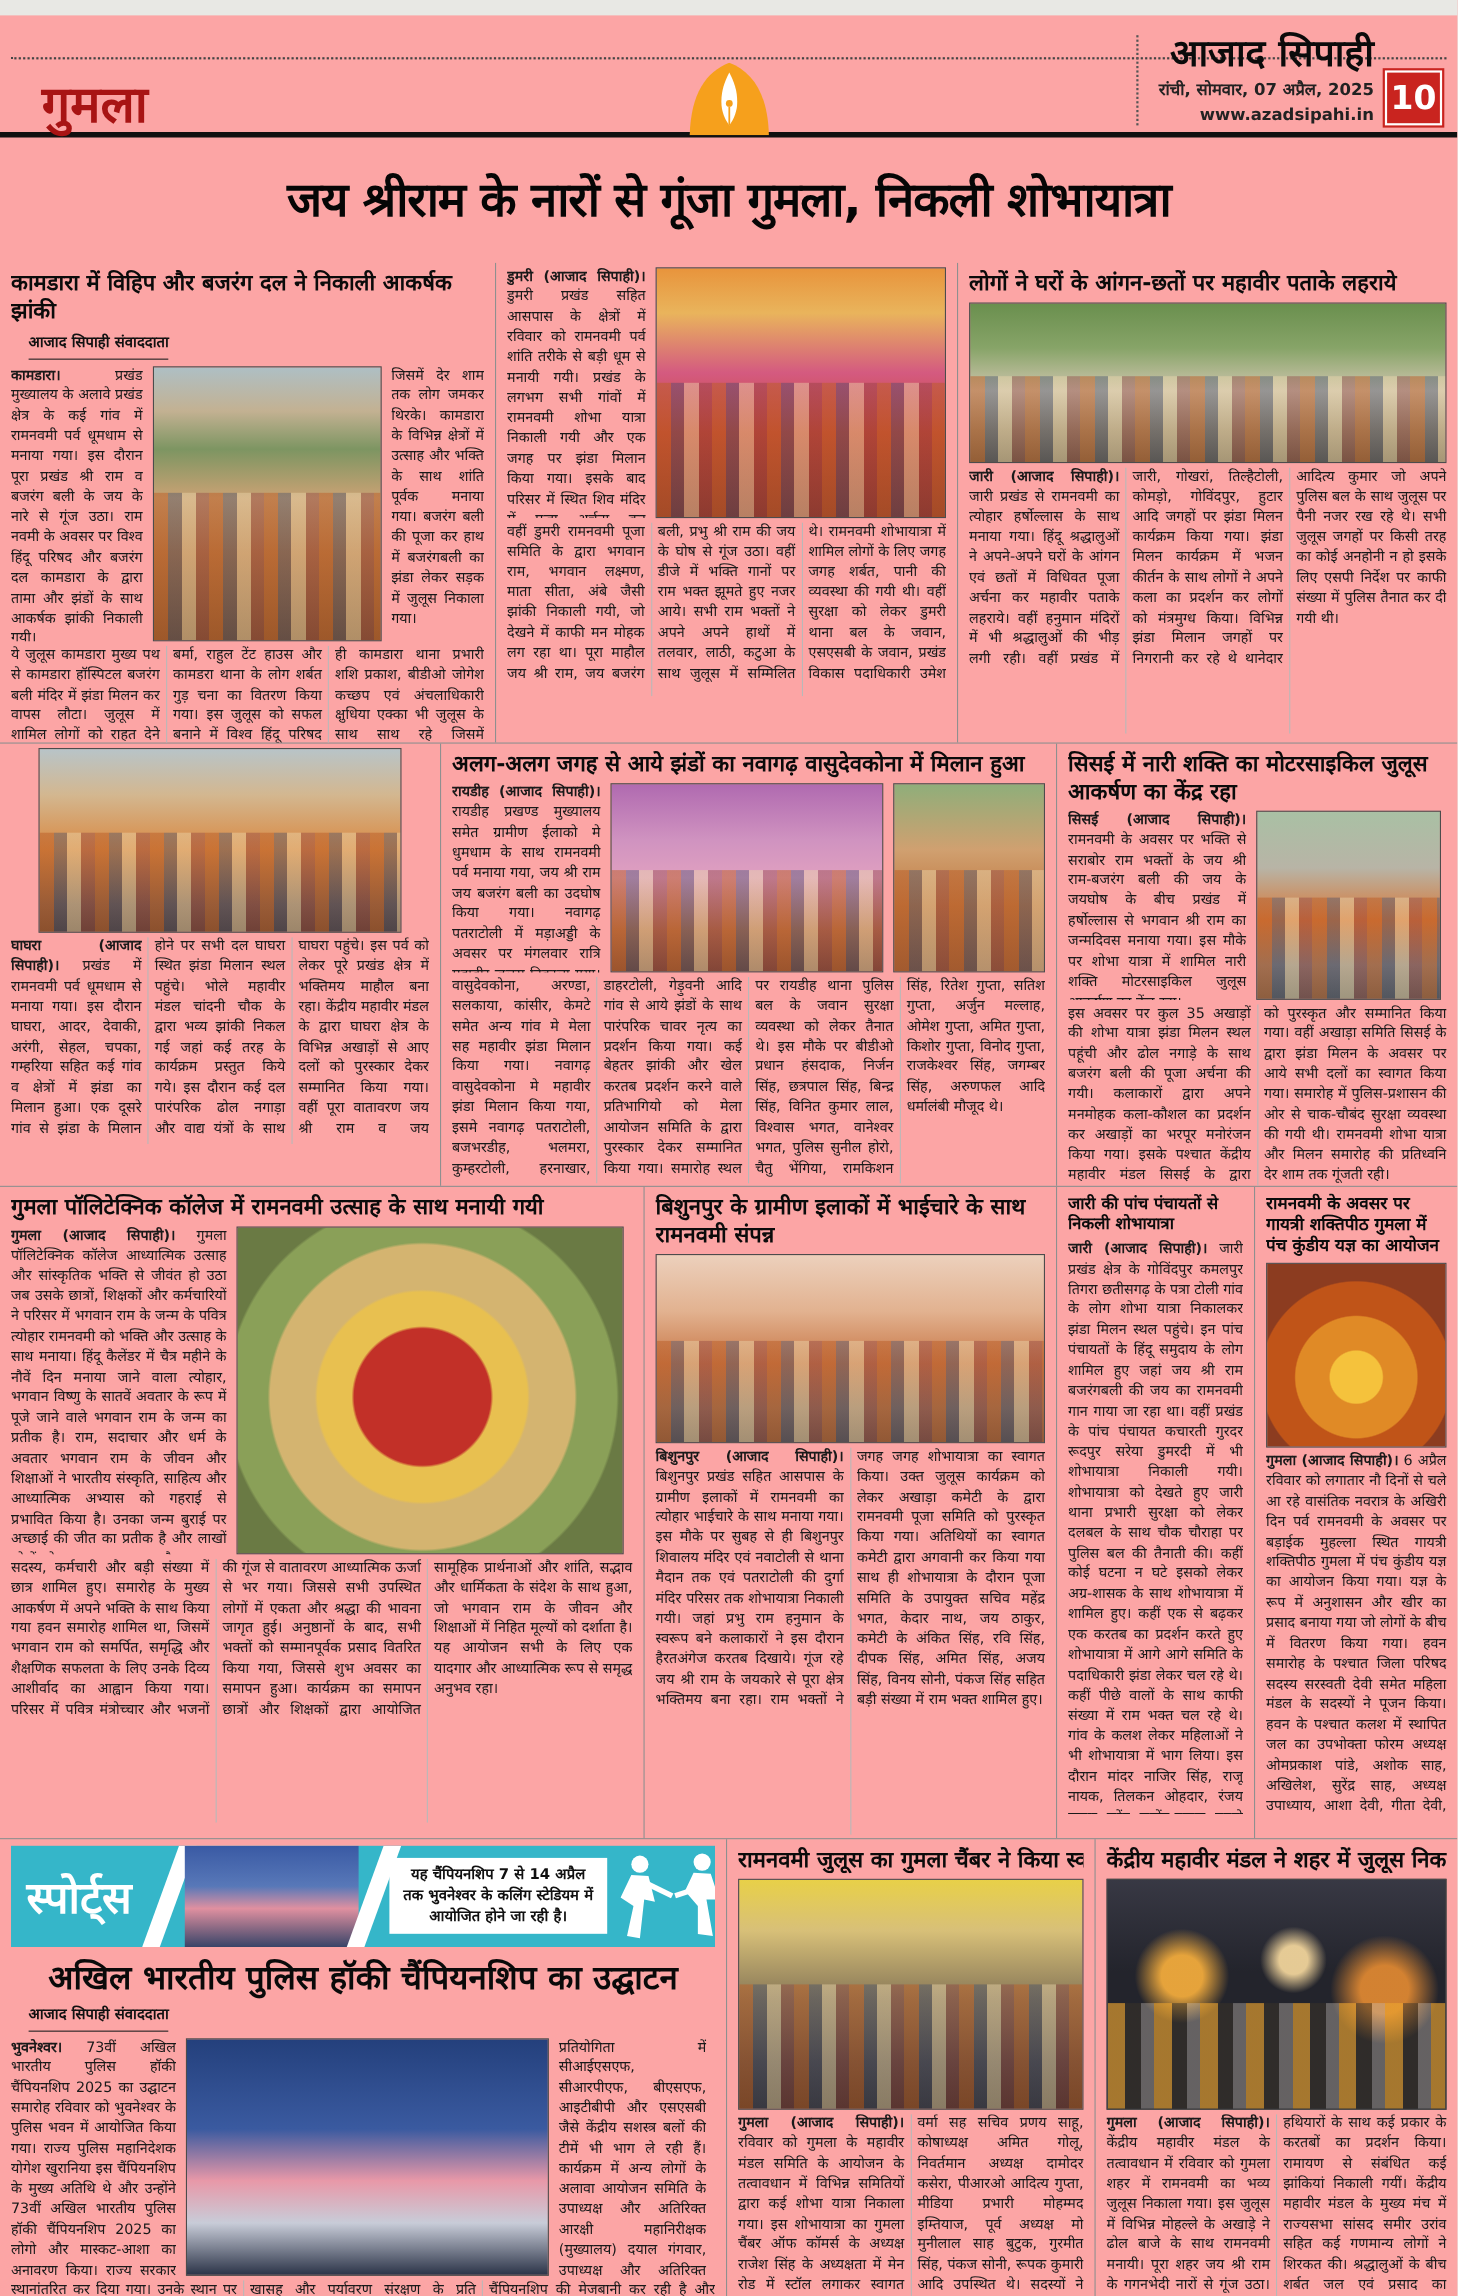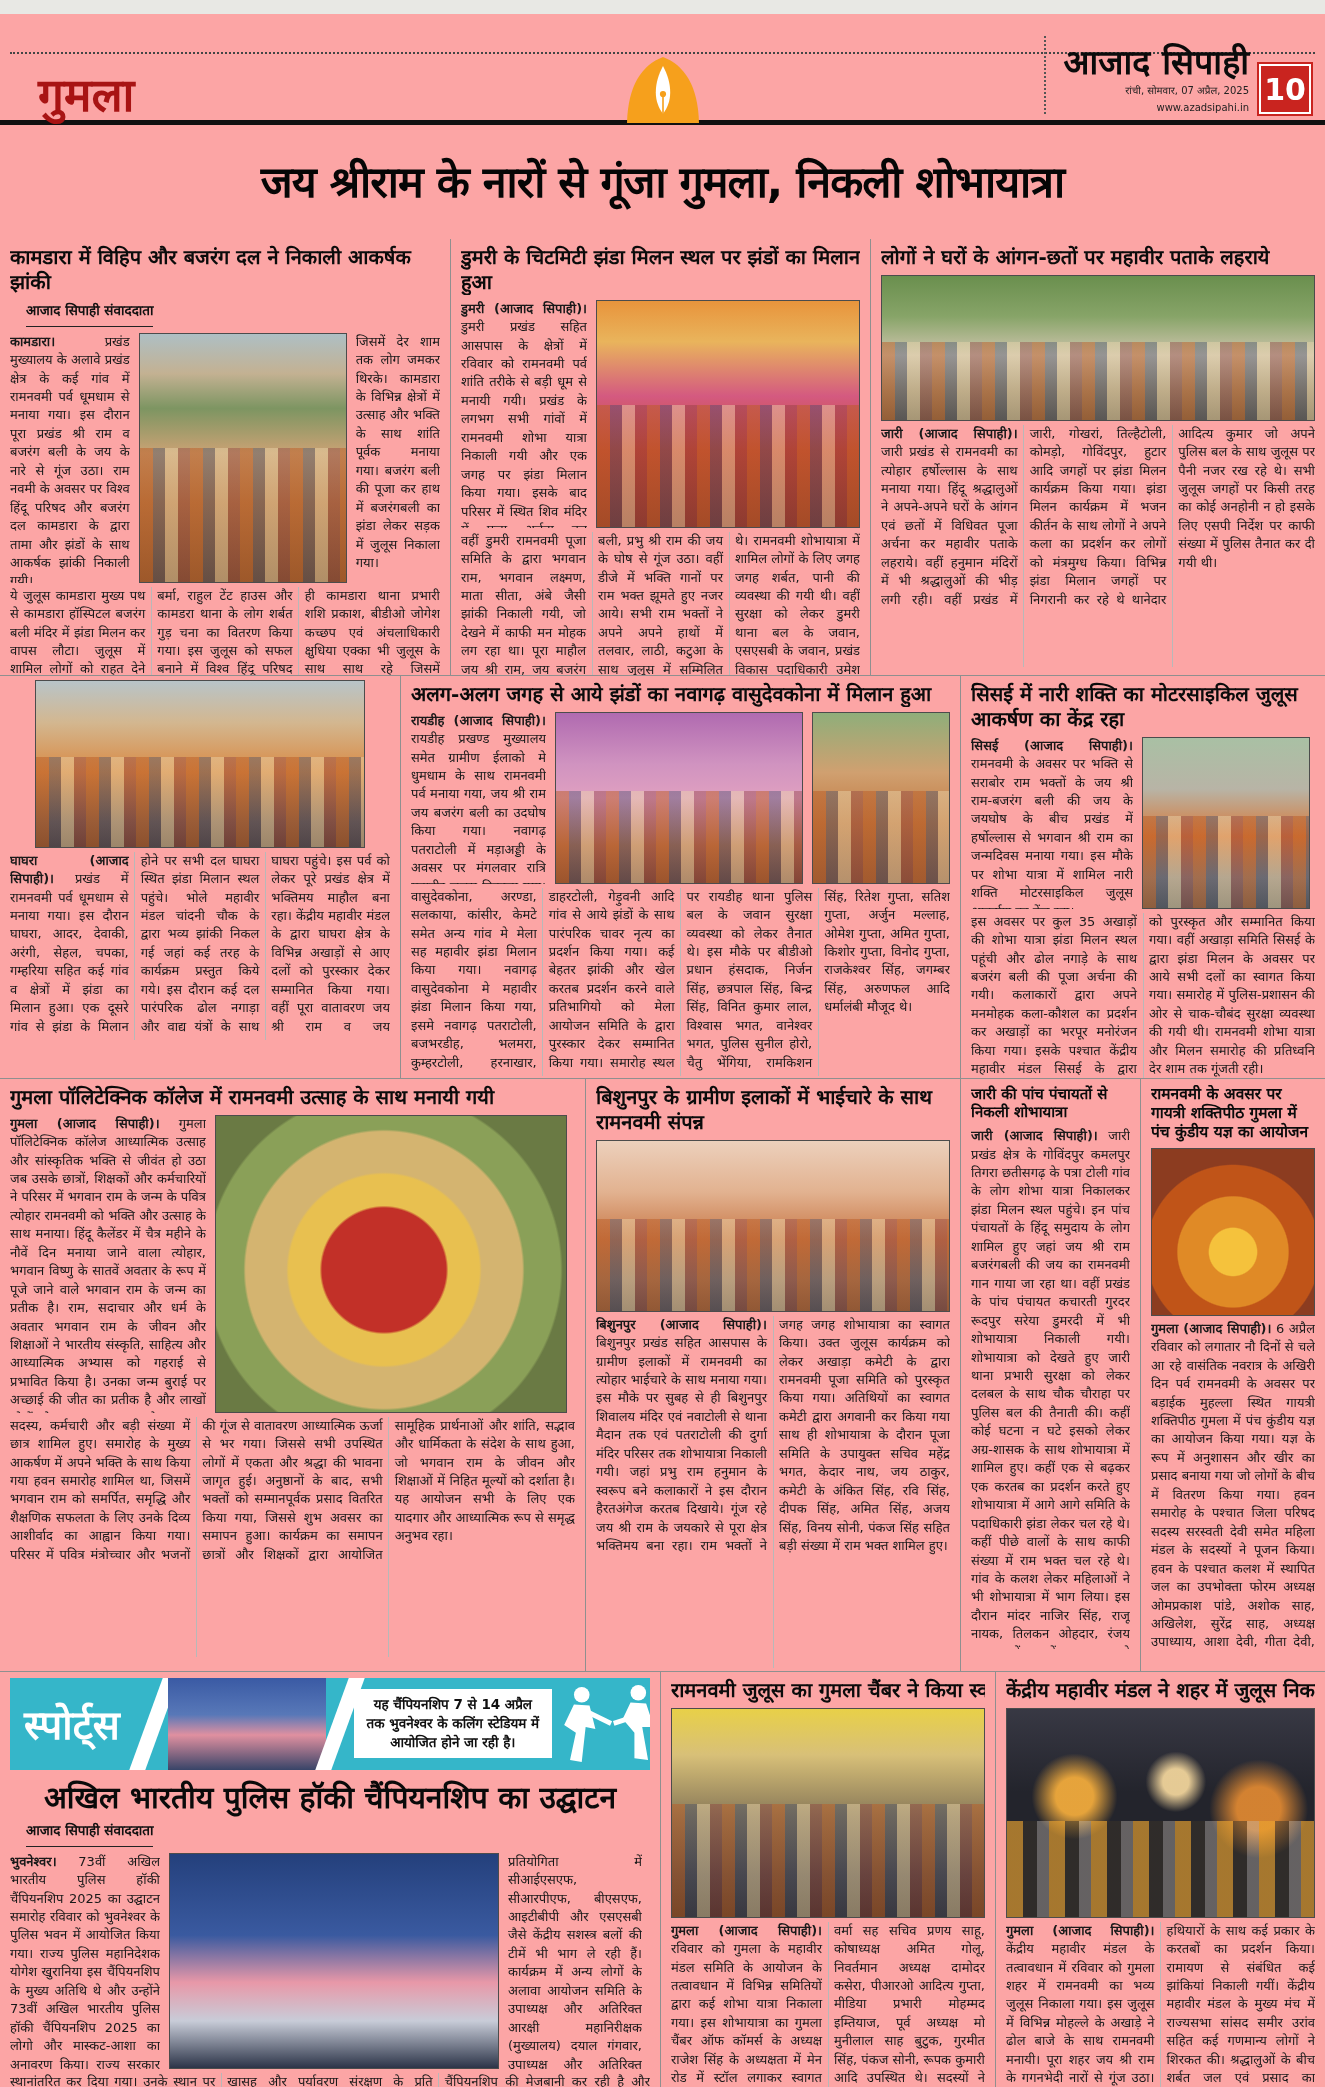--- a/index.html
+++ b/index.html
@@ -7,21 +7,21 @@
         font-family:"DejaVu Sans","Liberation Sans",sans-serif;color:#191919;overflow:hidden;}
   
   .masthead{height:106px;position:relative;border-bottom:5px solid #111;}
   .dotrule{position:absolute;top:38px;left:10px;right:10px;border-top:2px dotted #444;}
   .mh-section{position:absolute;left:38px;bottom:2px;font-size:46px;font-weight:bold;color:#a81414;line-height:1;}
   .mh-logo{position:absolute;left:50%;transform:translateX(-50%);bottom:-3px;line-height:0;}
   .mh-right{position:absolute;right:14px;bottom:6px;display:flex;align-items:flex-end;gap:10px;
             border-left:2px dotted #555;padding-left:18px;min-height:78px;}
   .mh-rcol{display:flex;flex-direction:column;align-items:flex-end;gap:3px;justify-content:space-between;}
   .mh-paper{font-size:34px;font-weight:bold;color:#0b0b0b;line-height:1.05;}
-  .mh-meta{font-size:10px;font-weight:normal;color:#222;text-align:right;line-height:1.35;}
+  .mh-meta{font-size:15px;font-weight:bold;color:#222;text-align:right;line-height:1.35;}
   .page-box{width:48px;height:46px;background:#c9241f;border:2px solid #fff;box-shadow:0 0 0 2px #c9241f;
             color:#fff;font-size:30px;font-weight:bold;display:flex;align-items:center;justify-content:center;}
   
   .lead-hl{height:56px;line-height:56px;font-size:43px;font-weight:800;letter-spacing:-1px;
            text-align:center;color:#060606;overflow:hidden;white-space:nowrap;}
   
   .cols{display:flex;align-items:stretch;}
   .cols > section + section{border-left:1px solid #8f8f8f;}
   .row1{height:436px;}
   .row2{height:402px;border-top:1px solid #8f8f8f;}
@@ -117,21 +117,20 @@
         <p class="colblock" style="width:86px;height:250px;">
           <span>जिसमें देर शाम तक लोग जमकर थिरके। कामडारा के विभिन्न क्षेत्रों में उत्साह और भक्ति के साथ शांति पूर्वक मनाया गया। बजरंग बली की पूजा कर हाथ में बजरंगबली का झंडा लेकर सड़क में जुलूस निकाला गया।</span>
         </p>
       </div>
       <p class="body c3" style="height:132px;">
         <span>ये जुलूस कामडारा मुख्य पथ से कामडारा हॉस्पिटल बजरंग बली मंदिर में झंडा मिलन कर वापस लौटा। जुलूस में शामिल लोगों को राहत देने के लिए युवा सरना समिति, जमुना प्रसाद गुप्ता, प्रदीप बर्मा, राहुल टेंट हाउस और कामडरा थाना के लोग शर्बत गुड़ चना का वितरण किया गया। इस जुलूस को सफल बनाने में विश्व हिंदू परिषद और बजरंग दल की भूमिका काफी सराहनीय रही। साथ ही कामडारा थाना प्रभारी शशि प्रकाश, बीडीओ जोगेश कच्छप एवं अंचलाधिकारी क्षुधिया एक्का भी जुलूस के साथ साथ रहे जिसमें अनिरुद्ध ठाकुर, राममोहन साहू, जमुना प्रसाद, तुलराज काशी, बबलू रजक, विनोद ठाकुर, अवध बिहारी गुप्ता, अनुप तिवारी, सुधीर महतो, तुला राम सहित काफी संख्या में श्रद्धालु व थाना के अधिकारी और जवान उपस्थित थे।</span>
       </p>
     </section>
 
     <section class="art" style="width:420px;">
-      <h2 class="hl">डुमरी के चिटमिटी झंडा मिलन स्थल पर झंडों का मिलान हुआ</h2>
       <div class="trio">
         <p class="colblock" style="width:126px;height:228px;">
           <b class="loc">डुमरी (आजाद सिपाही)।</b>
           <span>डुमरी प्रखंड सहित आसपास के क्षेत्रों में रविवार को रामनवमी पर्व शांति तरीके से बड़ी धूम से मनायी गयी। प्रखंड के लगभग सभी गांवों में रामनवमी शोभा यात्रा निकाली गयी और एक जगह पर झंडा मिलान किया गया। इसके बाद परिसर में स्थित शिव मंदिर में पूजा अर्चना कर रामनवमी शोभायात्रा निकाली गयी, जो डुमरी के विभिन्न मार्गों से होते हुए नवाडीह चौक से होते हुए चिटमिटी झंडा मिलन स्थल पहुंचे, जहां डुमरी के आसपास क्षेत्र के झंडा मिलान किया गया।</span>
         </p>
         <div class="ph ph-dumri crowd" style="width:264px;height:228px;"></div>
       </div>
       <p class="body c3" style="height:158px;">
         <span>वहीं डुमरी रामनवमी पूजा समिति के द्वारा भगवान राम, भगवान लक्ष्मण, माता सीता, अंबे जैसी झांकी निकाली गयी, जो देखने में काफी मन मोहक लग रहा था। पूरा माहौल जय श्री राम, जय बजरंग बली, प्रभु श्री राम की जय के घोष से गूंज उठा। वहीं डीजे में भक्ति गानों पर राम भक्त झूमते हुए नजर आये। सभी राम भक्तों ने अपने अपने हाथों में तलवार, लाठी, कटुआ के साथ जुलूस में सम्मिलित थे। रामनवमी शोभायात्रा में शामिल लोगों के लिए जगह जगह शर्बत, पानी की व्यवस्था की गयी थी। वहीं सुरक्षा को लेकर डुमरी थाना बल के जवान, एसएसबी के जवान, प्रखंड विकास पदाधिकारी उमेश कुमार स्वांसी, अंचल पदाधिकारी रामप्रवेश कुमार, थाना प्रभारी अनुज कुमार एसएसबी के जवानों के साथ शोभा यात्रा में उपस्थित थे। शहर की सुरक्षा को लेकर शोभा यात्रा के चौक चौराहों पर पुलिस बल के जवान तैनात थे।</span>
       </p>

